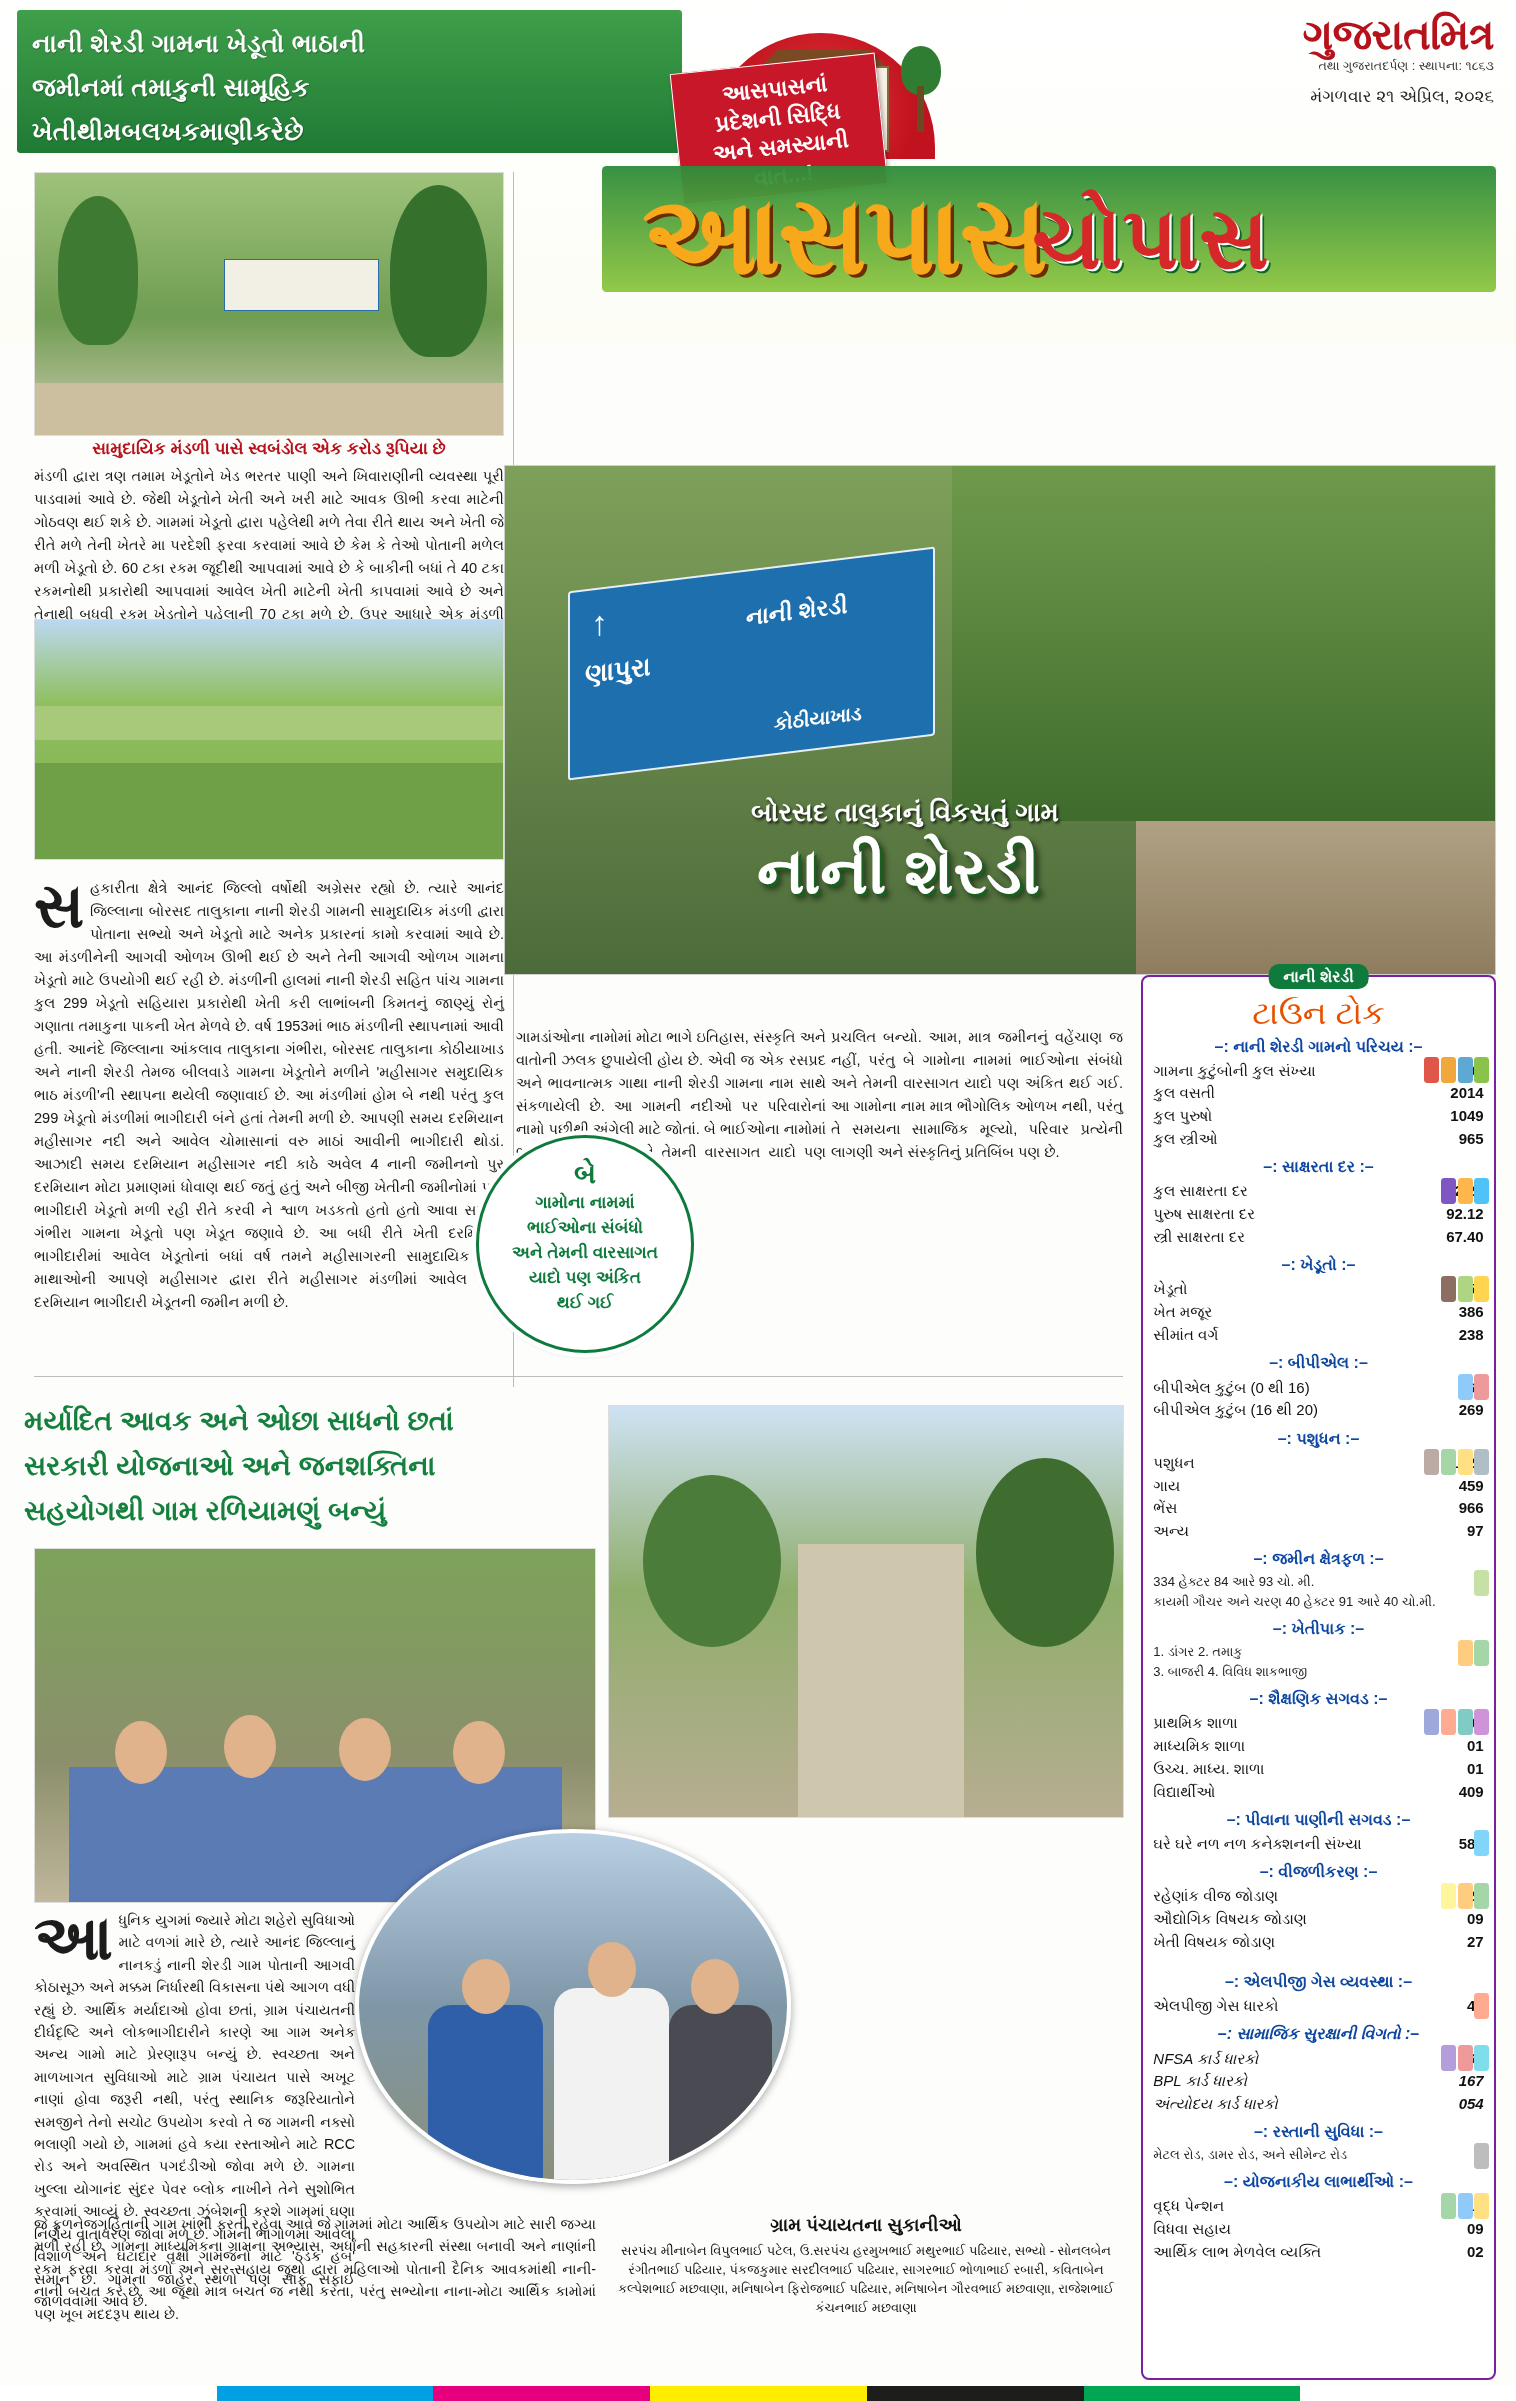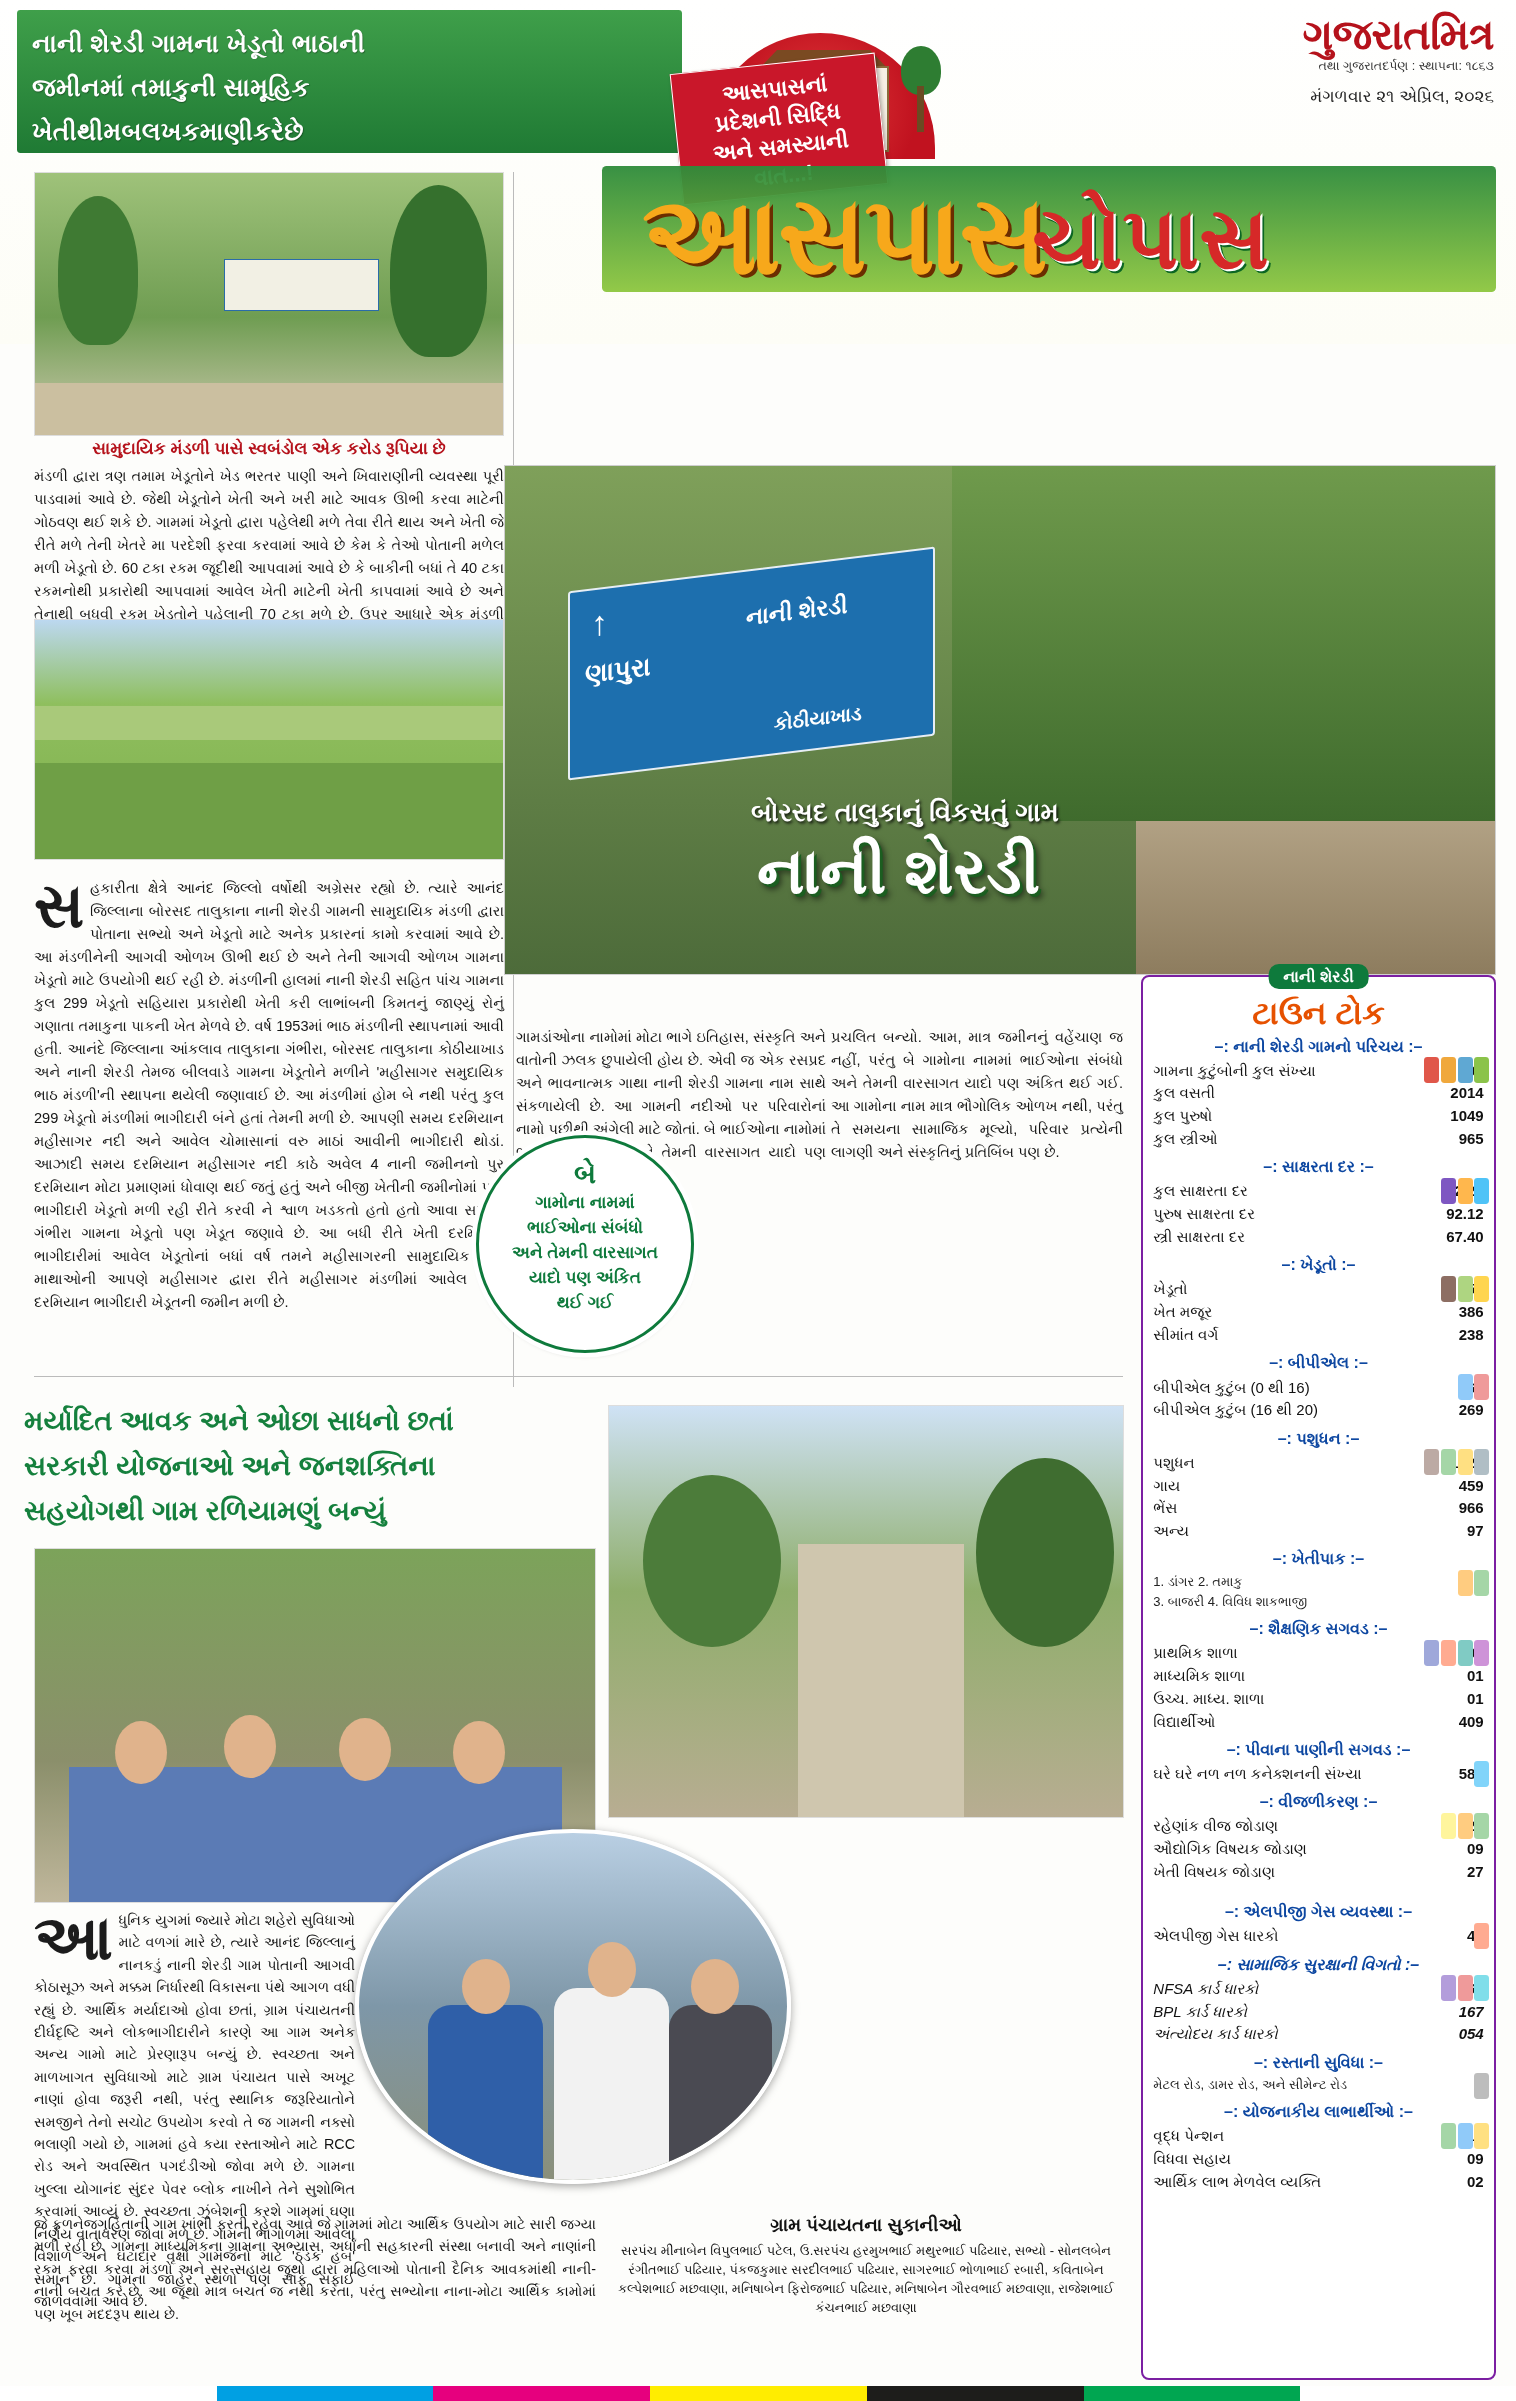--- a/index.html
+++ b/index.html
@@ -274,21 +274,21 @@
     color: #fff;
     font-size: 16px; font-weight: bold;
     padding: 3.4px 15px;
     border-radius: 10.3px;
     white-space: nowrap;
   }
   .infobox .towntalk {
     margin-top: 19.5px;
     text-align: center;
     font-size: 32px;
-    font-weight: bold;
+    font-weight: normal;
     color: #e65100;
     line-height: 33px;
   }
   .sec-head {
     text-align: center;
     font-size: 16px;
     font-weight: bold;
     color: #0d47a1;
     margin: 8px 0 3.4px;
   }
@@ -631,20 +631,28 @@
             <span class="v">97</span>
           </div>
           <div class="ico-strip" style="top: 19.5px;">
             <i style="background: rgb(188, 170, 164);"></i>
             <i style="background: rgb(165, 214, 167);"></i>
             <i style="background: rgb(255, 224, 130);"></i>
             <i style="background: rgb(176, 190, 197);"></i>
           </div>
         </div>
         <div style="position: relative;">
+          <div class="sec-head">–: જમીન ક્ષેત્રફળ :–</div>
+          <div class="note">334 હેક્ટર 84 આરે 93 ચો. મી.</div>
+          <div class="note">કાયમી ગૌચર અને ચરણ 40 હેક્ટર 91 આરે 40 ચો.મી.</div>
+          <div class="ico-strip" style="top: 19.5px;">
+            <i style="background: rgb(197, 225, 165);"></i>
+          </div>
+        </div>
+        <div style="position: relative;">
           <div class="sec-head">–: ખેતીપાક :–</div>
           <div class="note">1. ડાંગર        2. તમાકુ</div>
           <div class="note">3. બાજરી        4. વિવિધ શાકભાજી</div>
           <div class="ico-strip" style="top: 19.5px;">
             <i style="background: rgb(255, 204, 128);"></i>
             <i style="background: rgb(165, 214, 167);"></i>
           </div>
         </div>
         <div style="position: relative;">
           <div class="sec-head">–: શૈક્ષણિક સગવડ :–</div>

